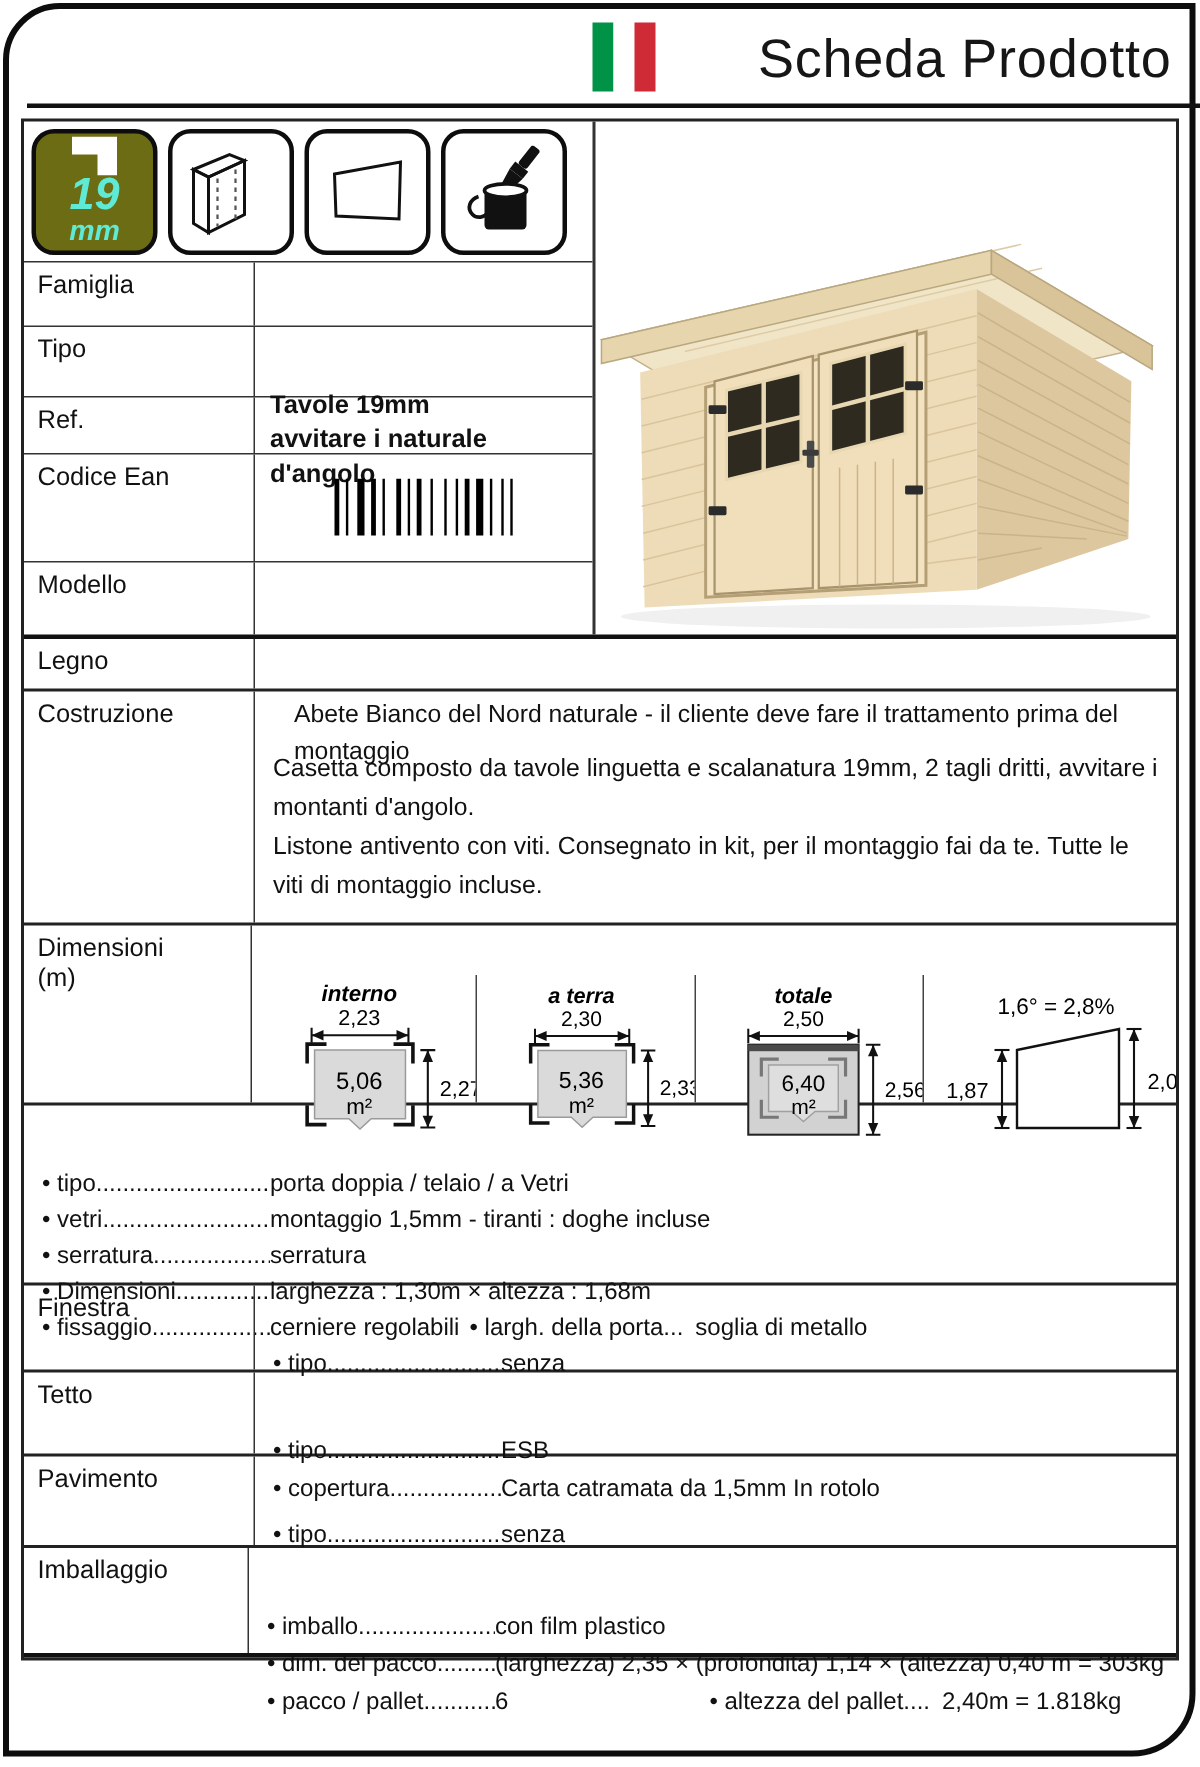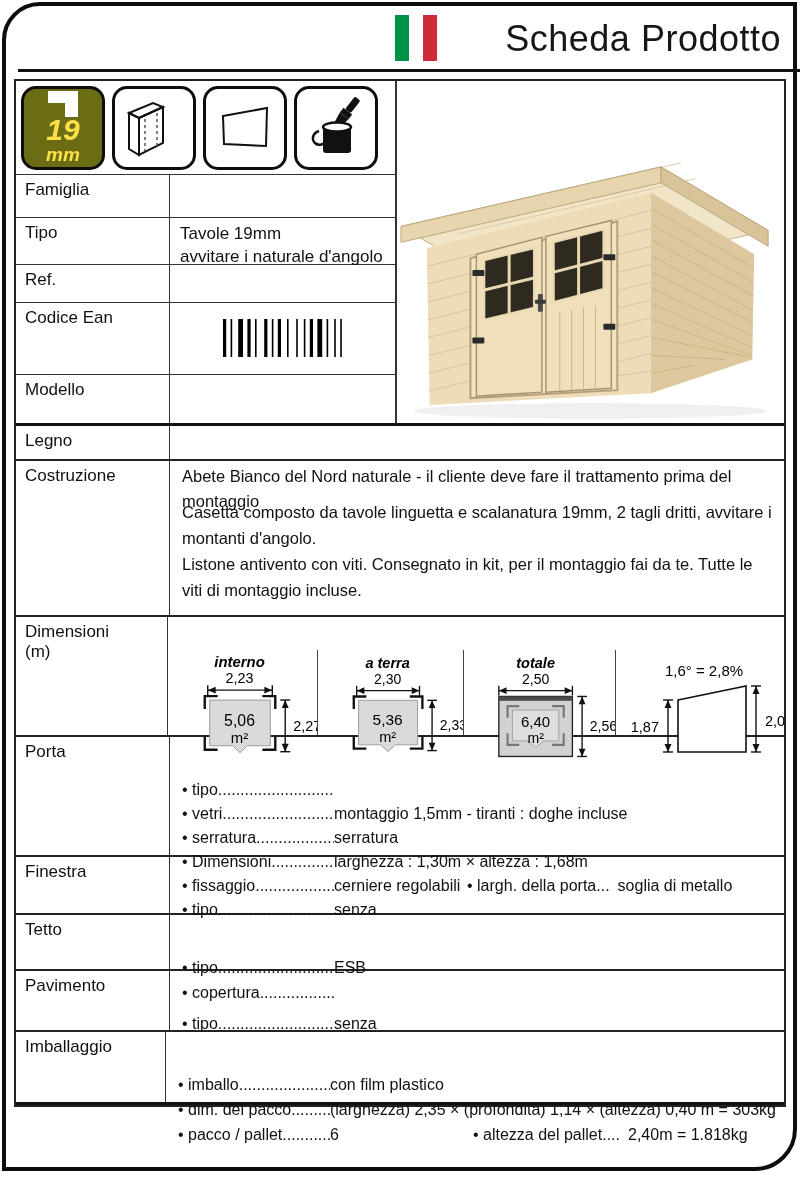--- a/index.html
+++ b/index.html
@@ -24,36 +24,36 @@
   }
   
   .sheet { position:absolute; left:14px; top:79px; width:772px; border:2px solid #222; background:#fff; }
   .top { display:flex; }
   .top-left { width:381px; border-right:2px solid #333; }
   .icons-row { height:94px; border-bottom:1px solid #333; display:flex; align-items:center; gap:7px; padding:5px 4px 5px 5px; }
   .icon-box {
     width:84px; height:84px; border:3px solid #0d0d0d; border-radius:15px;
     display:flex; align-items:center; justify-content:center; background:#fff; overflow:hidden;
   }
-  .icon-box.olive { flex-direction:column; color:#fde047; font-style:italic; font-weight:bold; line-height:1; }
+  .icon-box.olive { flex-direction:column; color:#5eead4; font-style:italic; font-weight:bold; line-height:1; }
   .olive .num { font-size:30px; margin-top:-2px; }
   .olive .unit { font-size:19px; }
   .field-row { display:flex; border-bottom:1px solid #333; }
   .field-row:last-child { border-bottom:none; }
   .f-label { width:154px; border-right:1px solid #333; padding:5px 0 0 9px; font-size:17px; }
   .f-value { flex:1; padding:4px 0 0 10px; font-size:17px; display:flex; align-items:flex-start; }
-  .f-value.bold { font-weight:normal; line-height:23px; flex-direction:column; }
+  .f-value.bold { font-weight:bold; line-height:23px; flex-direction:column;margin-top:36px; }
   .f-value.center { align-items:center; justify-content:center; padding:0; }
   
   .top-right { flex:1; display:flex; flex-direction:column; }
   .product-name { text-align:center; font-size:33px; font-weight:600; padding-top:8px; letter-spacing:0.5px; }
   .shed-wrap { flex:1; display:flex; align-items:flex-end; justify-content:center; }
   
   .spec-row { display:flex; border-top:2px solid #222; }
-  .spec-row.thick { border-top:3px solid #111; }
+  .spec-row.thick { border-top:3px solid #111;gap:14px; }
   .s-label { width:154px; border-right:1px solid #333; padding:5px 0 0 9px; font-size:17px; }
   .s-body { flex:1; padding:5px 8px 4px 12px; font-size:16.5px; line-height:26px;margin-top:33px; }
   .bullets { padding-top:7px; }
   .b-line { display:flex; align-items:baseline; height:24px; font-size:16px; }
   .b-line .bk { width:152px; flex:none; white-space:nowrap; overflow:hidden; }
   .b-line .bv { white-space:nowrap; }
   .b-line .bv.w1 { min-width:133px; }
   .b-line .bv.w2 { min-width:143px; }
   .b-line .bk2 { white-space:nowrap; margin-right:8px; }
   .imb .b-line, .tet .b-line { height:25px; }
@@ -379,24 +379,24 @@
           </g>
           <polygon points="140,32 136.5,40 143.5,40" fill="#111"></polygon>
             <polygon points="140,98 136.5,90 143.5,90" fill="#111"></polygon>
           <text x="149" y="72" font-size="14.5">2,02</text>
         </svg>
       </div>
     </div>
   </div>
 
   <div class="spec-row" style="height:120px">
-    <div class="s-label">Porta</div>
     <div class="s-body bullets">
       <div class="b-line">
         <span class="bk">• tipo...........................</span>
+        <span class="bv">porta doppia / telaio / a Vetri</span>
       </div>
       <div class="b-line">
         <span class="bk">• vetri..........................</span>
         <span class="bv">montaggio 1,5mm  - tiranti : doghe incluse</span>
       </div>
       <div class="b-line">
         <span class="bk">• serratura...................</span>
         <span class="bv">serratura</span>
       </div>
       <div class="b-line">
@@ -424,20 +424,21 @@
 
   <div class="spec-row" style="height:56px">
     <div class="s-label">Tetto</div>
     <div class="s-body bullets tet">
       <div class="b-line">
         <span class="bk">• tipo...........................</span>
         <span class="bv">ESB</span>
       </div>
       <div class="b-line">
         <span class="bk">• copertura..................</span>
+        <span class="bv">Carta catramata da 1,5mm In rotolo</span>
       </div>
     </div>
   </div>
 
   <div class="spec-row" style="height:61px">
     <div class="s-label">Pavimento</div>
     <div class="s-body bullets">
       <div class="b-line">
         <span class="bk">• tipo...........................</span>
         <span class="bv">senza</span>

